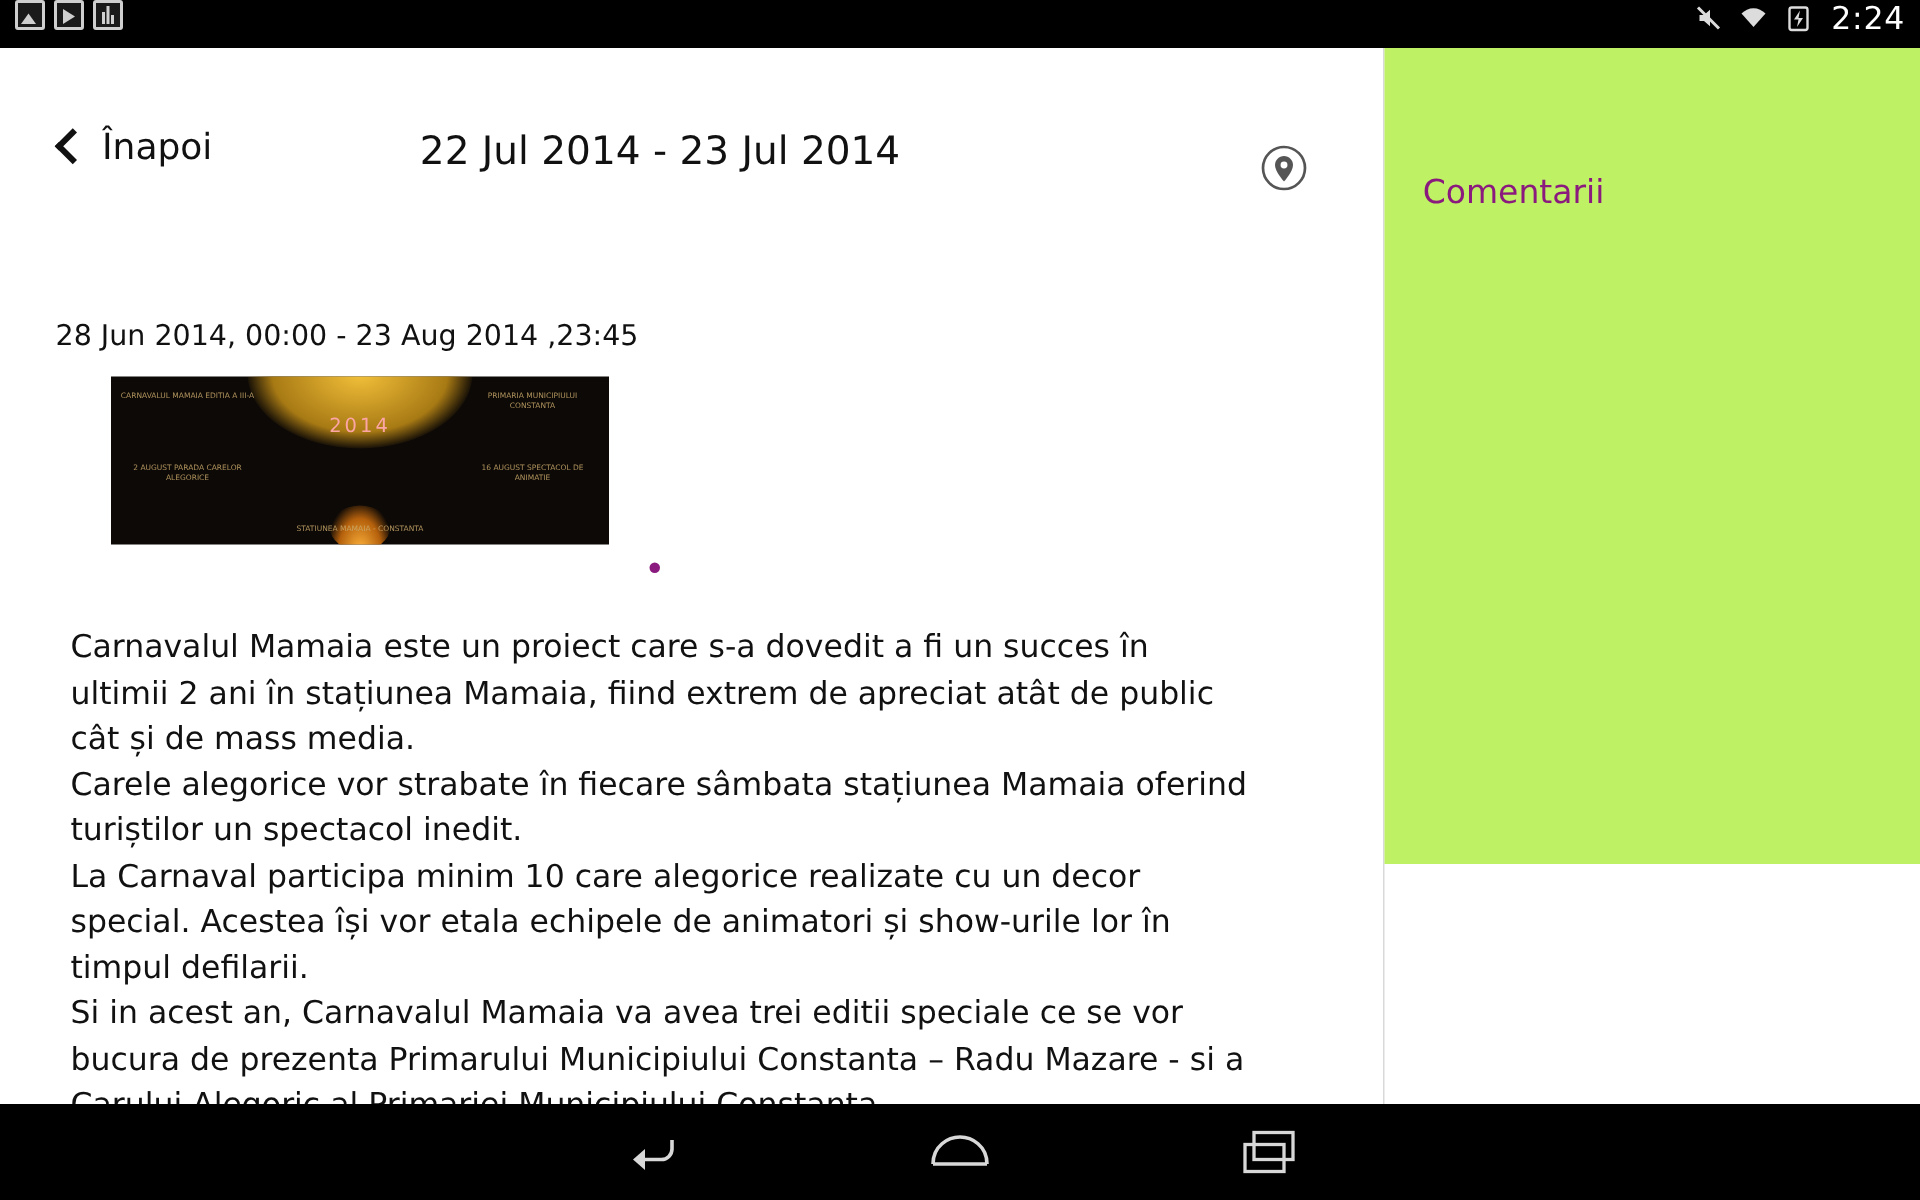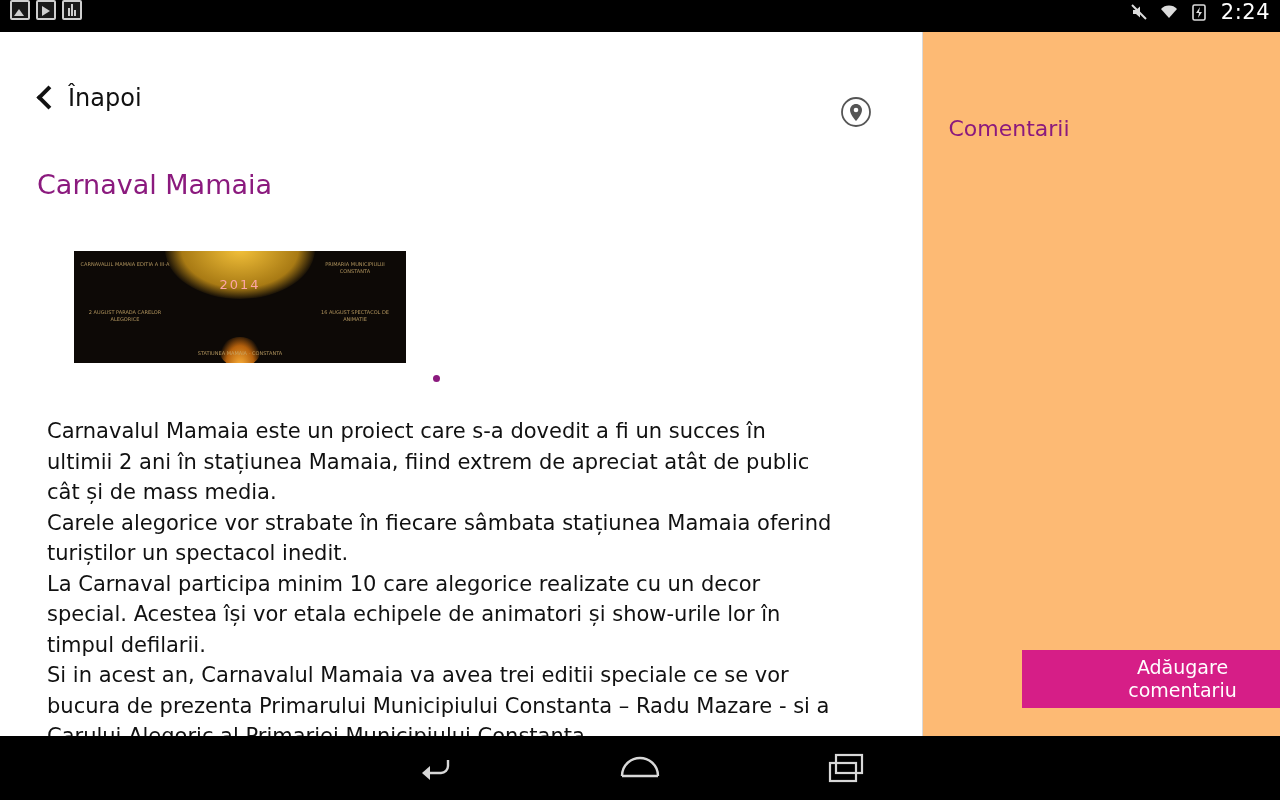--- a/index.html
+++ b/index.html
@@ -109,22 +109,22 @@
     height: 704px;
     background: #fff;
     position: relative;
     border-right: 1px solid #d9d9d9;
     box-sizing: border-box;
     overflow: hidden;
   }
 
   .right-pane {
     width: 400px;
-    height: 704px;
-    background: #fdba74;
+    height: 544px;
+    background: #bef264;
     position: relative;
     overflow: hidden;
   }
   .back-btn {
     position: absolute;
     left: 36px; top: 52px;
     display: flex;
     align-items: center;
     gap: 12px;
     cursor: pointer;
@@ -343,30 +343,31 @@
 
   <div class="app">
 
     <div class="left-pane">
 
       <div class="back-btn">
         <span class="chev"></span>
         <span class="back-label">Înapoi</span>
       </div>
 
+      <div class="date-range">22 Jul 2014 - 23 Jul 2014</div>
 
       <div class="pin-btn">
         <svg width="32" height="32" viewBox="0 0 32 32">
           <circle cx="16" cy="16" r="14" fill="none" stroke="#555" stroke-width="1.8"></circle>
           <path d="M16 8 C12.7 8 10 10.7 10 14 c0 4.6 6 11 6 11 s6 -6.4 6 -11 c0 -3.3 -2.7 -6 -6 -6 z" fill="#555"></path>
           <circle cx="16" cy="14" r="2.3" fill="#fff"></circle>
         </svg>
       </div>
 
-      <h1 class="event-title">Carnaval Mamaia</h1>
+      <div class="event-dates">28 Jun 2014, 00:00 - 23 Aug 2014 ,23:45</div>
 
       <div class="poster">
         <div class="arc"></div>
         <div class="txtblock tb1">CARNAVALUL MAMAIA
 EDITIA A III-A</div>
         <div class="txtblock tb2">PRIMARIA MUNICIPIULUI
 CONSTANTA</div>
         <div class="yr">2014</div>
         <div class="txtblock tb3">2 AUGUST
 PARADA CARELOR

